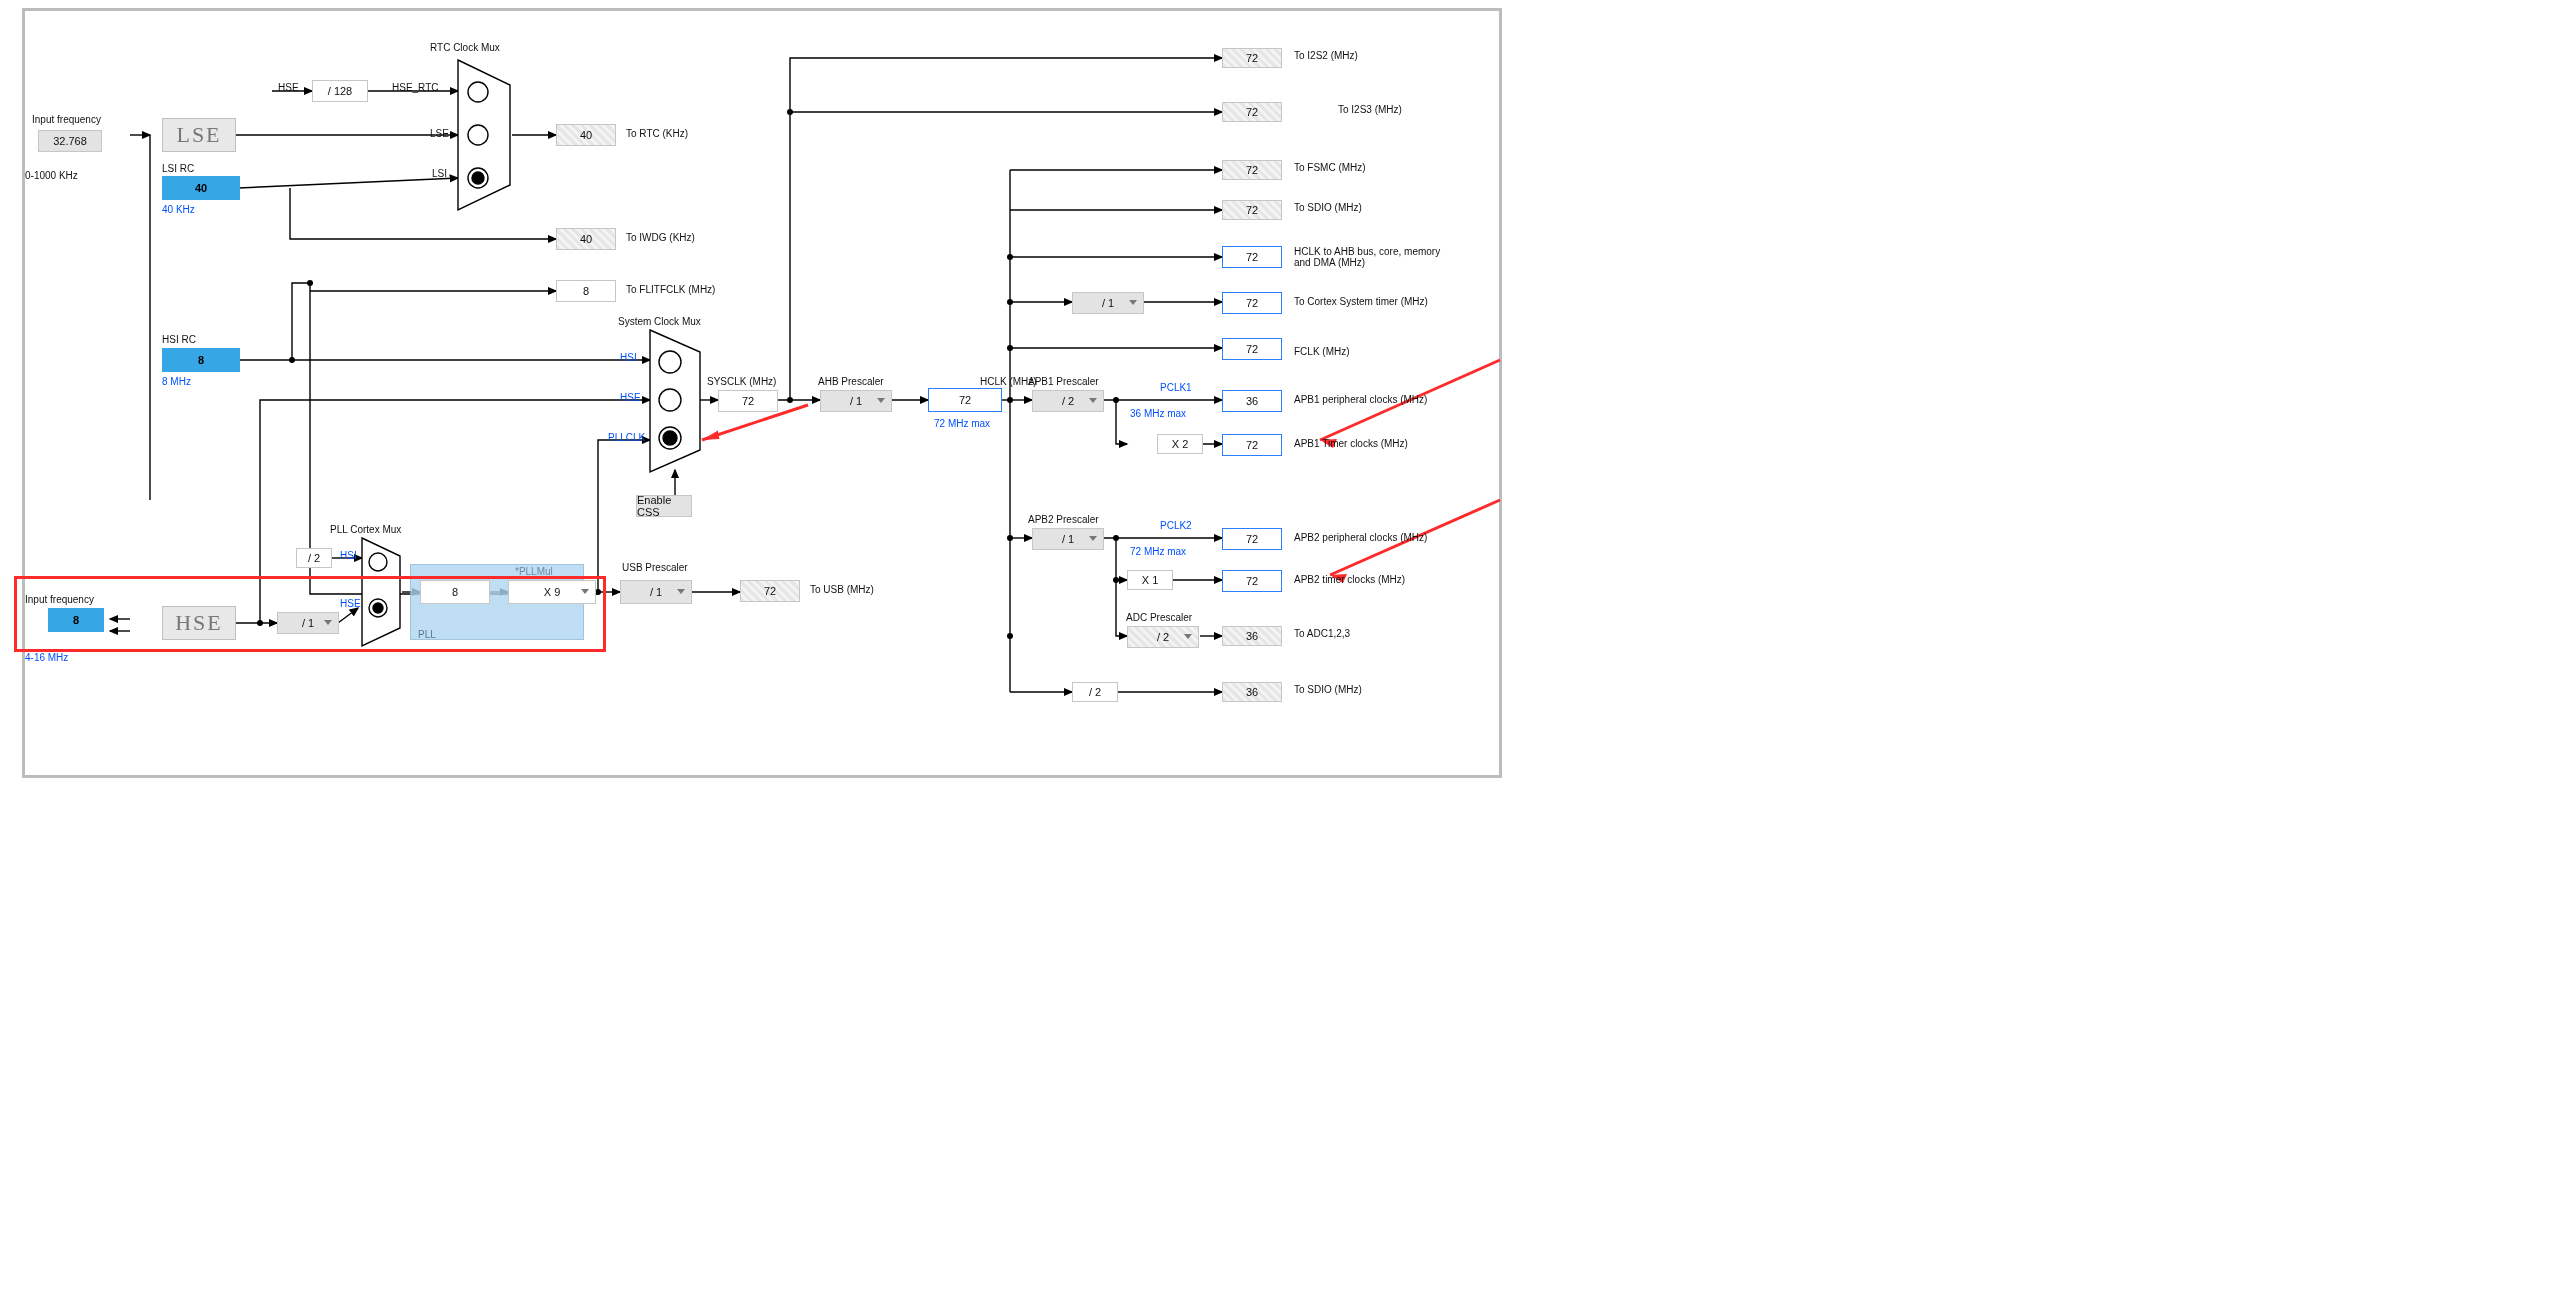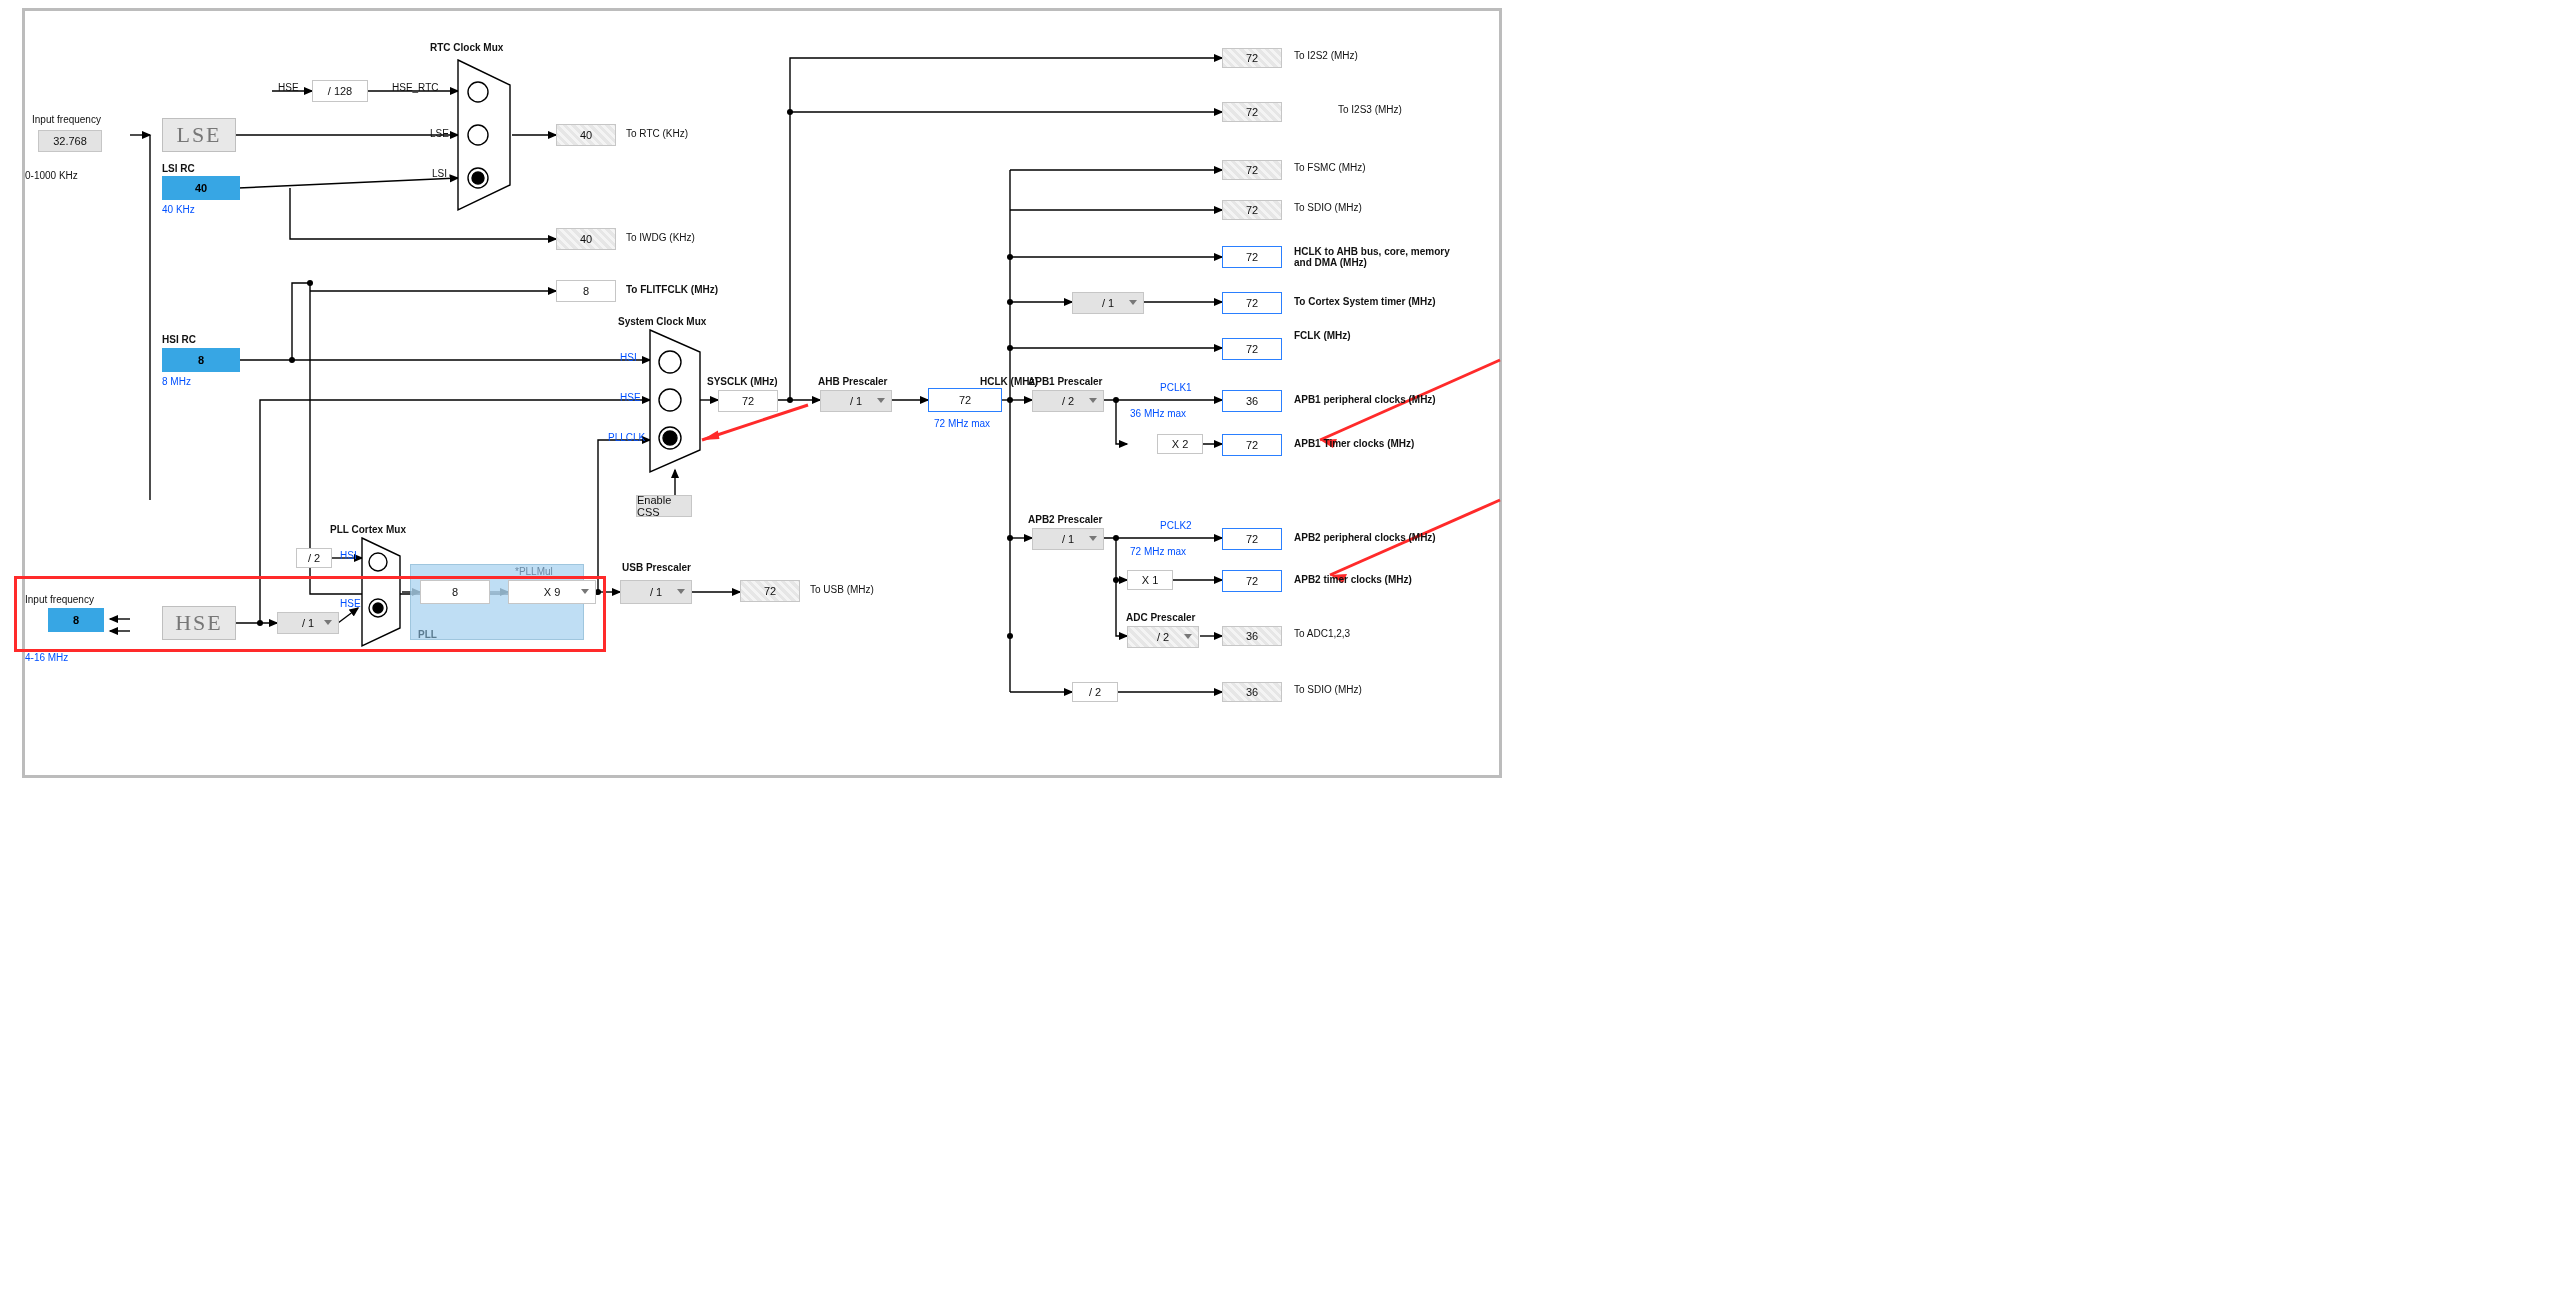--- a/index.html
+++ b/index.html
@@ -2,21 +2,21 @@
 <html><head>
 <meta charset="utf-8">
 <style>
 html,body{margin:0;padding:0;background:#fff;font-family:Arial,Helvetica,sans-serif;font-size:11px;color:#111}
 *{box-sizing:border-box}
 .stage{position:relative;width:1530px;height:786px}
 .frame{position:absolute;left:22px;top:8px;width:1480px;height:770px;border:3px solid #bcbcbc}
 .txt{position:absolute;white-space:nowrap}
 .blue{color:#0050ff}
 .small{font-size:10px}
-.bold{font-weight:700}
+.bold{font-weight:400}
 .box{position:absolute;border:1px solid #c6c6c6;background:#fff;display:flex;align-items:center;justify-content:center;font-size:11px}
 .box.grey{background:#e3e3e3}
 .box.hatch{background:repeating-linear-gradient(45deg,#e6e6e6,#e6e6e6 3px,#f4f4f4 3px,#f4f4f4 6px)}
 .box.cyan{background:#37a6e4;border:1px solid #37a6e4;font-weight:700;color:#000}
 .box.source{background:#e8e8e8;border:1px solid #bfbfbf;font-family:'Times New Roman',serif;font-size:22px;color:#777;letter-spacing:2px}
 .box.sel{border:1px solid #2a7fff}
 .sel-wrap{position:relative;display:flex;align-items:center;justify-content:center;width:100%;height:100%}
 .chev{position:absolute;right:6px;top:50%;margin-top:-3px;width:0;height:0;border-left:4px solid transparent;border-right:4px solid transparent;border-top:5px solid #777}
 .pll{position:absolute;background:#b0d7f2;border:1px solid #88b8d6;opacity:.8}
 .redbox{position:absolute;border:3px solid #ff2a2a;pointer-events:none}
@@ -295,21 +295,21 @@
 <div class="box hatch" style="left:1222px;top:200px;width:60px;height:20px">72</div>
 <div class="txt small" style="left:1294px;top:202px">To SDIO (MHz)</div>
 
 <div class="box sel" style="left:1222px;top:246px;width:60px;height:22px">72</div>
 <div class="txt small bold" style="left:1294px;top:246px;width:160px;white-space:normal">HCLK to AHB bus, core, memory and DMA (MHz)</div>
 
 <div class="box sel" style="left:1222px;top:292px;width:60px;height:22px">72</div>
 <div class="txt small bold" style="left:1294px;top:296px">To Cortex System timer (MHz)</div>
 
 <div class="box sel" style="left:1222px;top:338px;width:60px;height:22px">72</div>
-<div class="txt small bold" style="left:1294px;top:330px">FCLK (MHz)</div>
+<div class="txt small bold" style="left:1294px;top:346px">FCLK (MHz)</div>
 
 <div class="box sel" style="left:1222px;top:390px;width:60px;height:22px">36</div>
 <div class="txt small bold" style="left:1294px;top:394px">APB1 peripheral clocks (MHz)</div>
 <div class="box sel" style="left:1222px;top:434px;width:60px;height:22px">72</div>
 <div class="txt small bold" style="left:1294px;top:438px">APB1 Timer clocks (MHz)</div>
 
 <div class="box sel" style="left:1222px;top:528px;width:60px;height:22px">72</div>
 <div class="txt small bold" style="left:1294px;top:532px">APB2 peripheral clocks (MHz)</div>
 <div class="box sel" style="left:1222px;top:570px;width:60px;height:22px">72</div>
 <div class="txt small bold" style="left:1294px;top:574px">APB2 timer clocks (MHz)</div>

